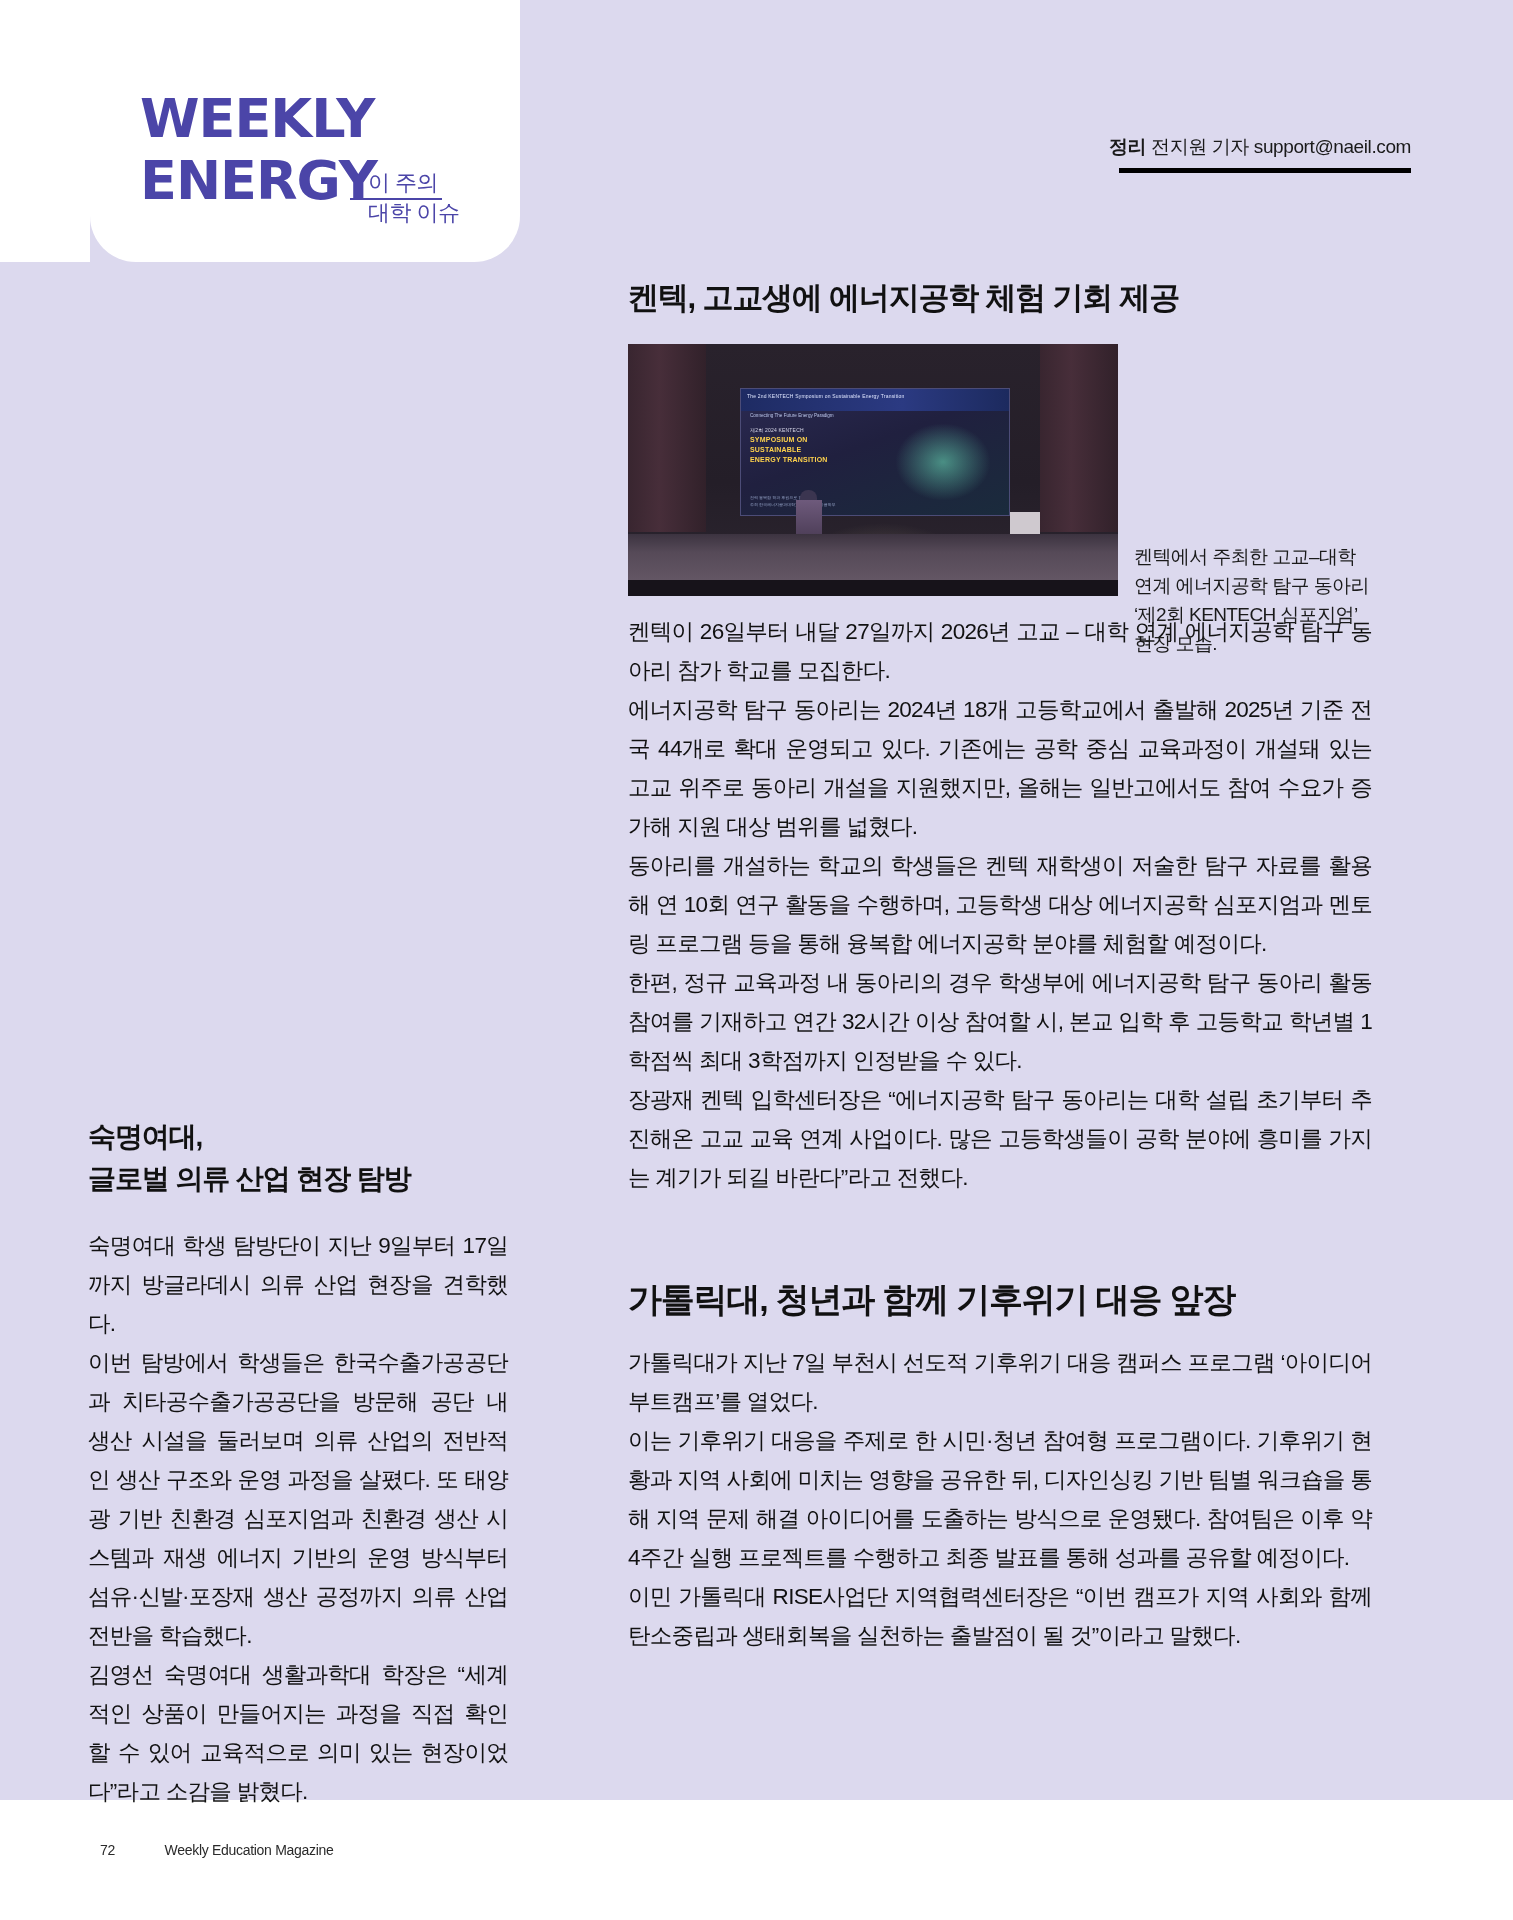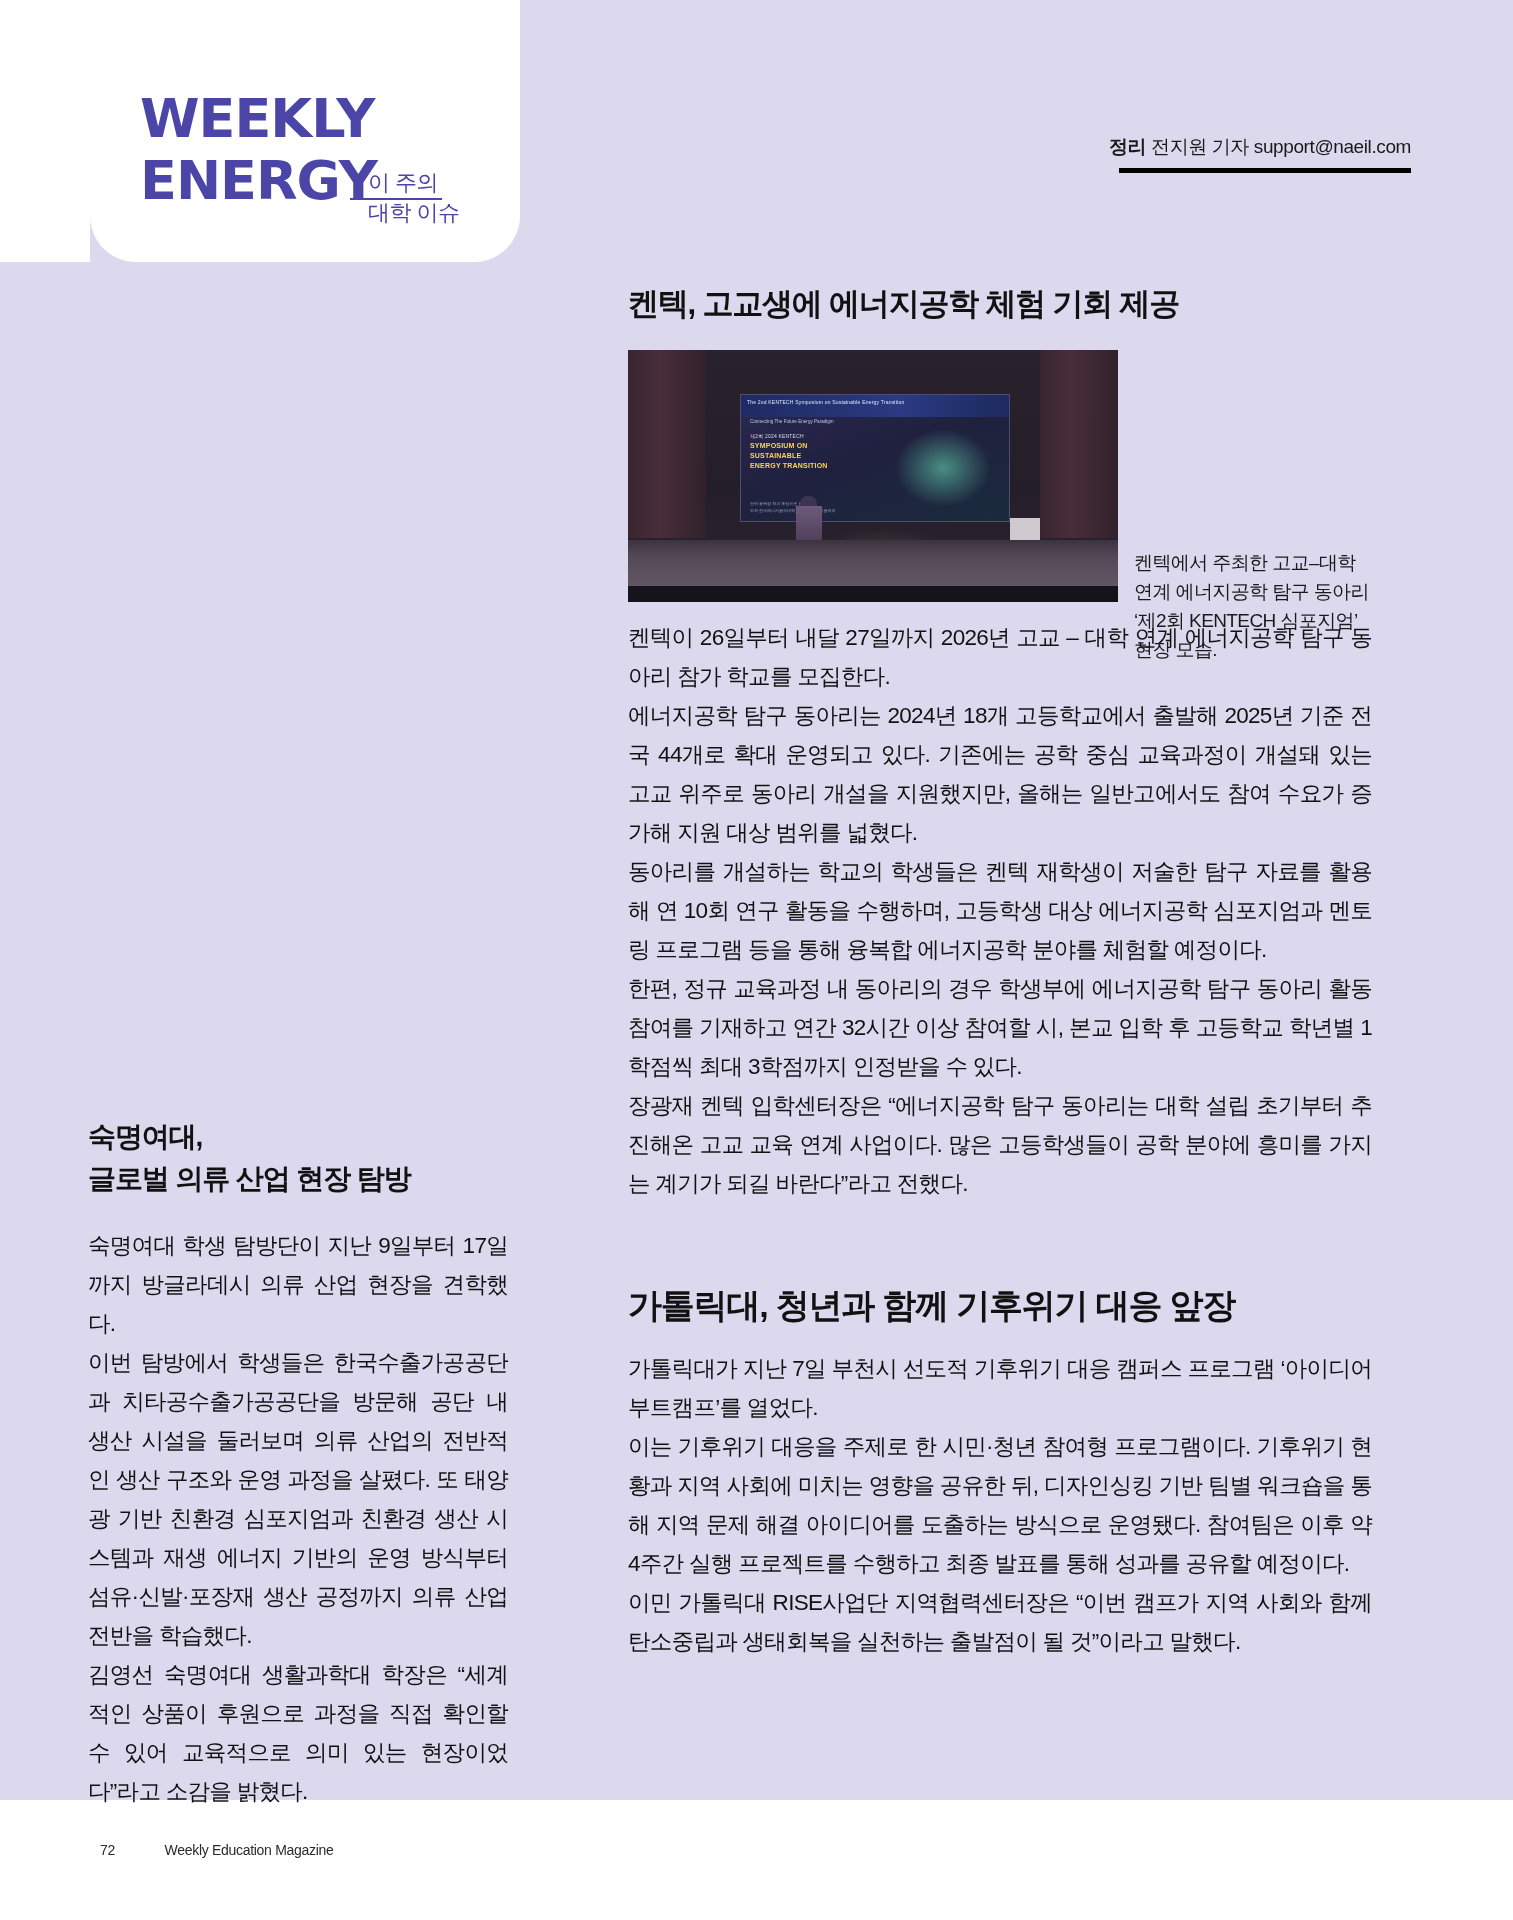--- a/index.html
+++ b/index.html
@@ -124,21 +124,21 @@
     left: 628px;
     top: 276px;
     width: 744px;
   }
   .headline {
     font-size: 31px;
     font-weight: bold;
     color: #111111;
     letter-spacing: -1.2px;
     line-height: 44px;
-    margin: 6px 0 24px 0;
+    margin: 0 0 24px 0;
   }
 
   
   .photo-wrap {
     position: relative;
     width: 490px;
     height: 252px;
     margin-bottom: 12px;
     background: #201b24;
     overflow: hidden;
@@ -409,21 +409,21 @@
   </div>
 
   <div class="col-left">
     <h2 class="headline-left">
       <span>숙명여대,</span><br>
       <span>글로벌 의류 산업 현장 탐방</span>
     </h2>
     <div class="body-left">
       <p>숙명여대 학생 탐방단이 지난 9일부터 17일까지 방글라데시 의류 산업 현장을 견학했다.</p>
       <p>이번 탐방에서 학생들은 한국수출가공공단과 치타공수출가공공단을 방문해 공단 내 생산 시설을 둘러보며 의류 산업의 전반적인 생산 구조와 운영 과정을 살폈다. 또 태양광 기반 친환경 심포지엄과 친환경 생산 시스템과 재생 에너지 기반의 운영 방식부터 섬유·신발·포장재 생산 공정까지 의류 산업 전반을 학습했다.</p>
-      <p>김영선 숙명여대 생활과학대 학장은 “세계적인 상품이 후원으로 과정을 직접 확인할 수 있어 교육적으로 의미 있는 현장이었다”라고 소감을 밝혔다.</p>
+      <p>김영선 숙명여대 생활과학대 학장은 “세계적인 상품이 만들어지는 과정을 직접 확인할 수 있어 교육적으로 의미 있는 현장이었다”라고 소감을 밝혔다.</p>
     </div>
   </div>
 
   <div class="footer">
     <span class="pagenum">72</span>
     <span>Weekly Education Magazine</span>
   </div>
 
 </div>
 

